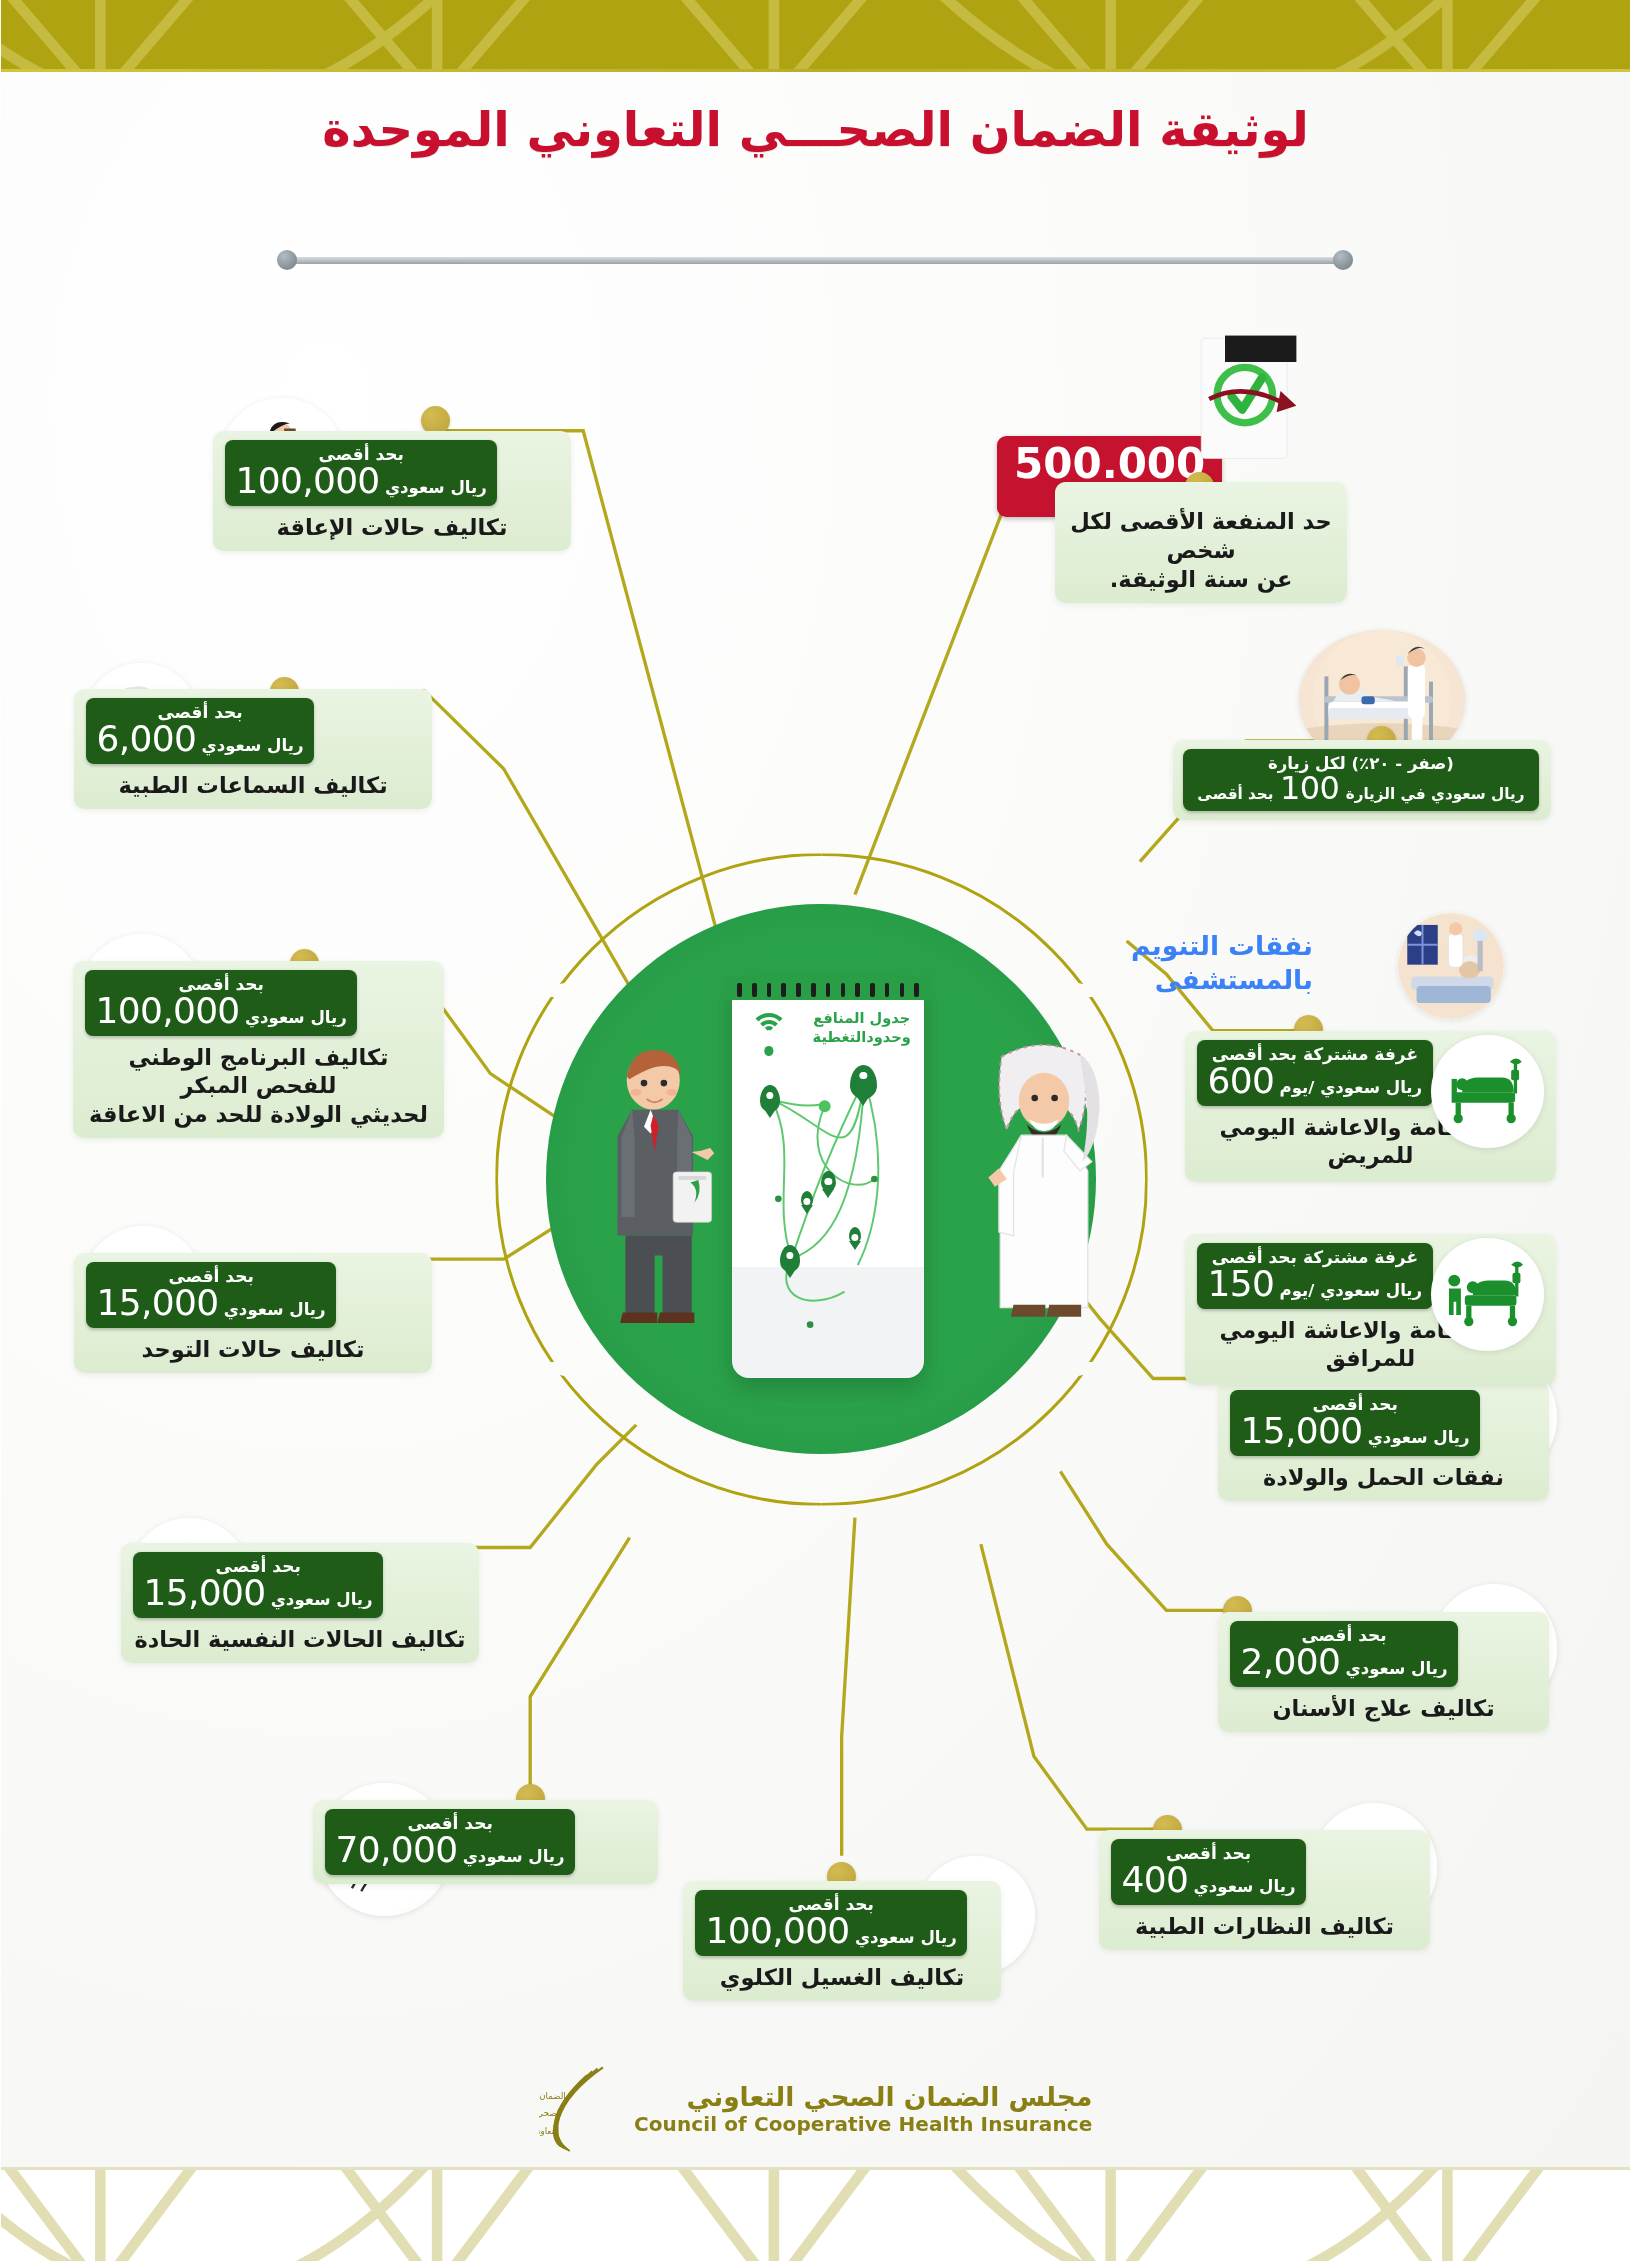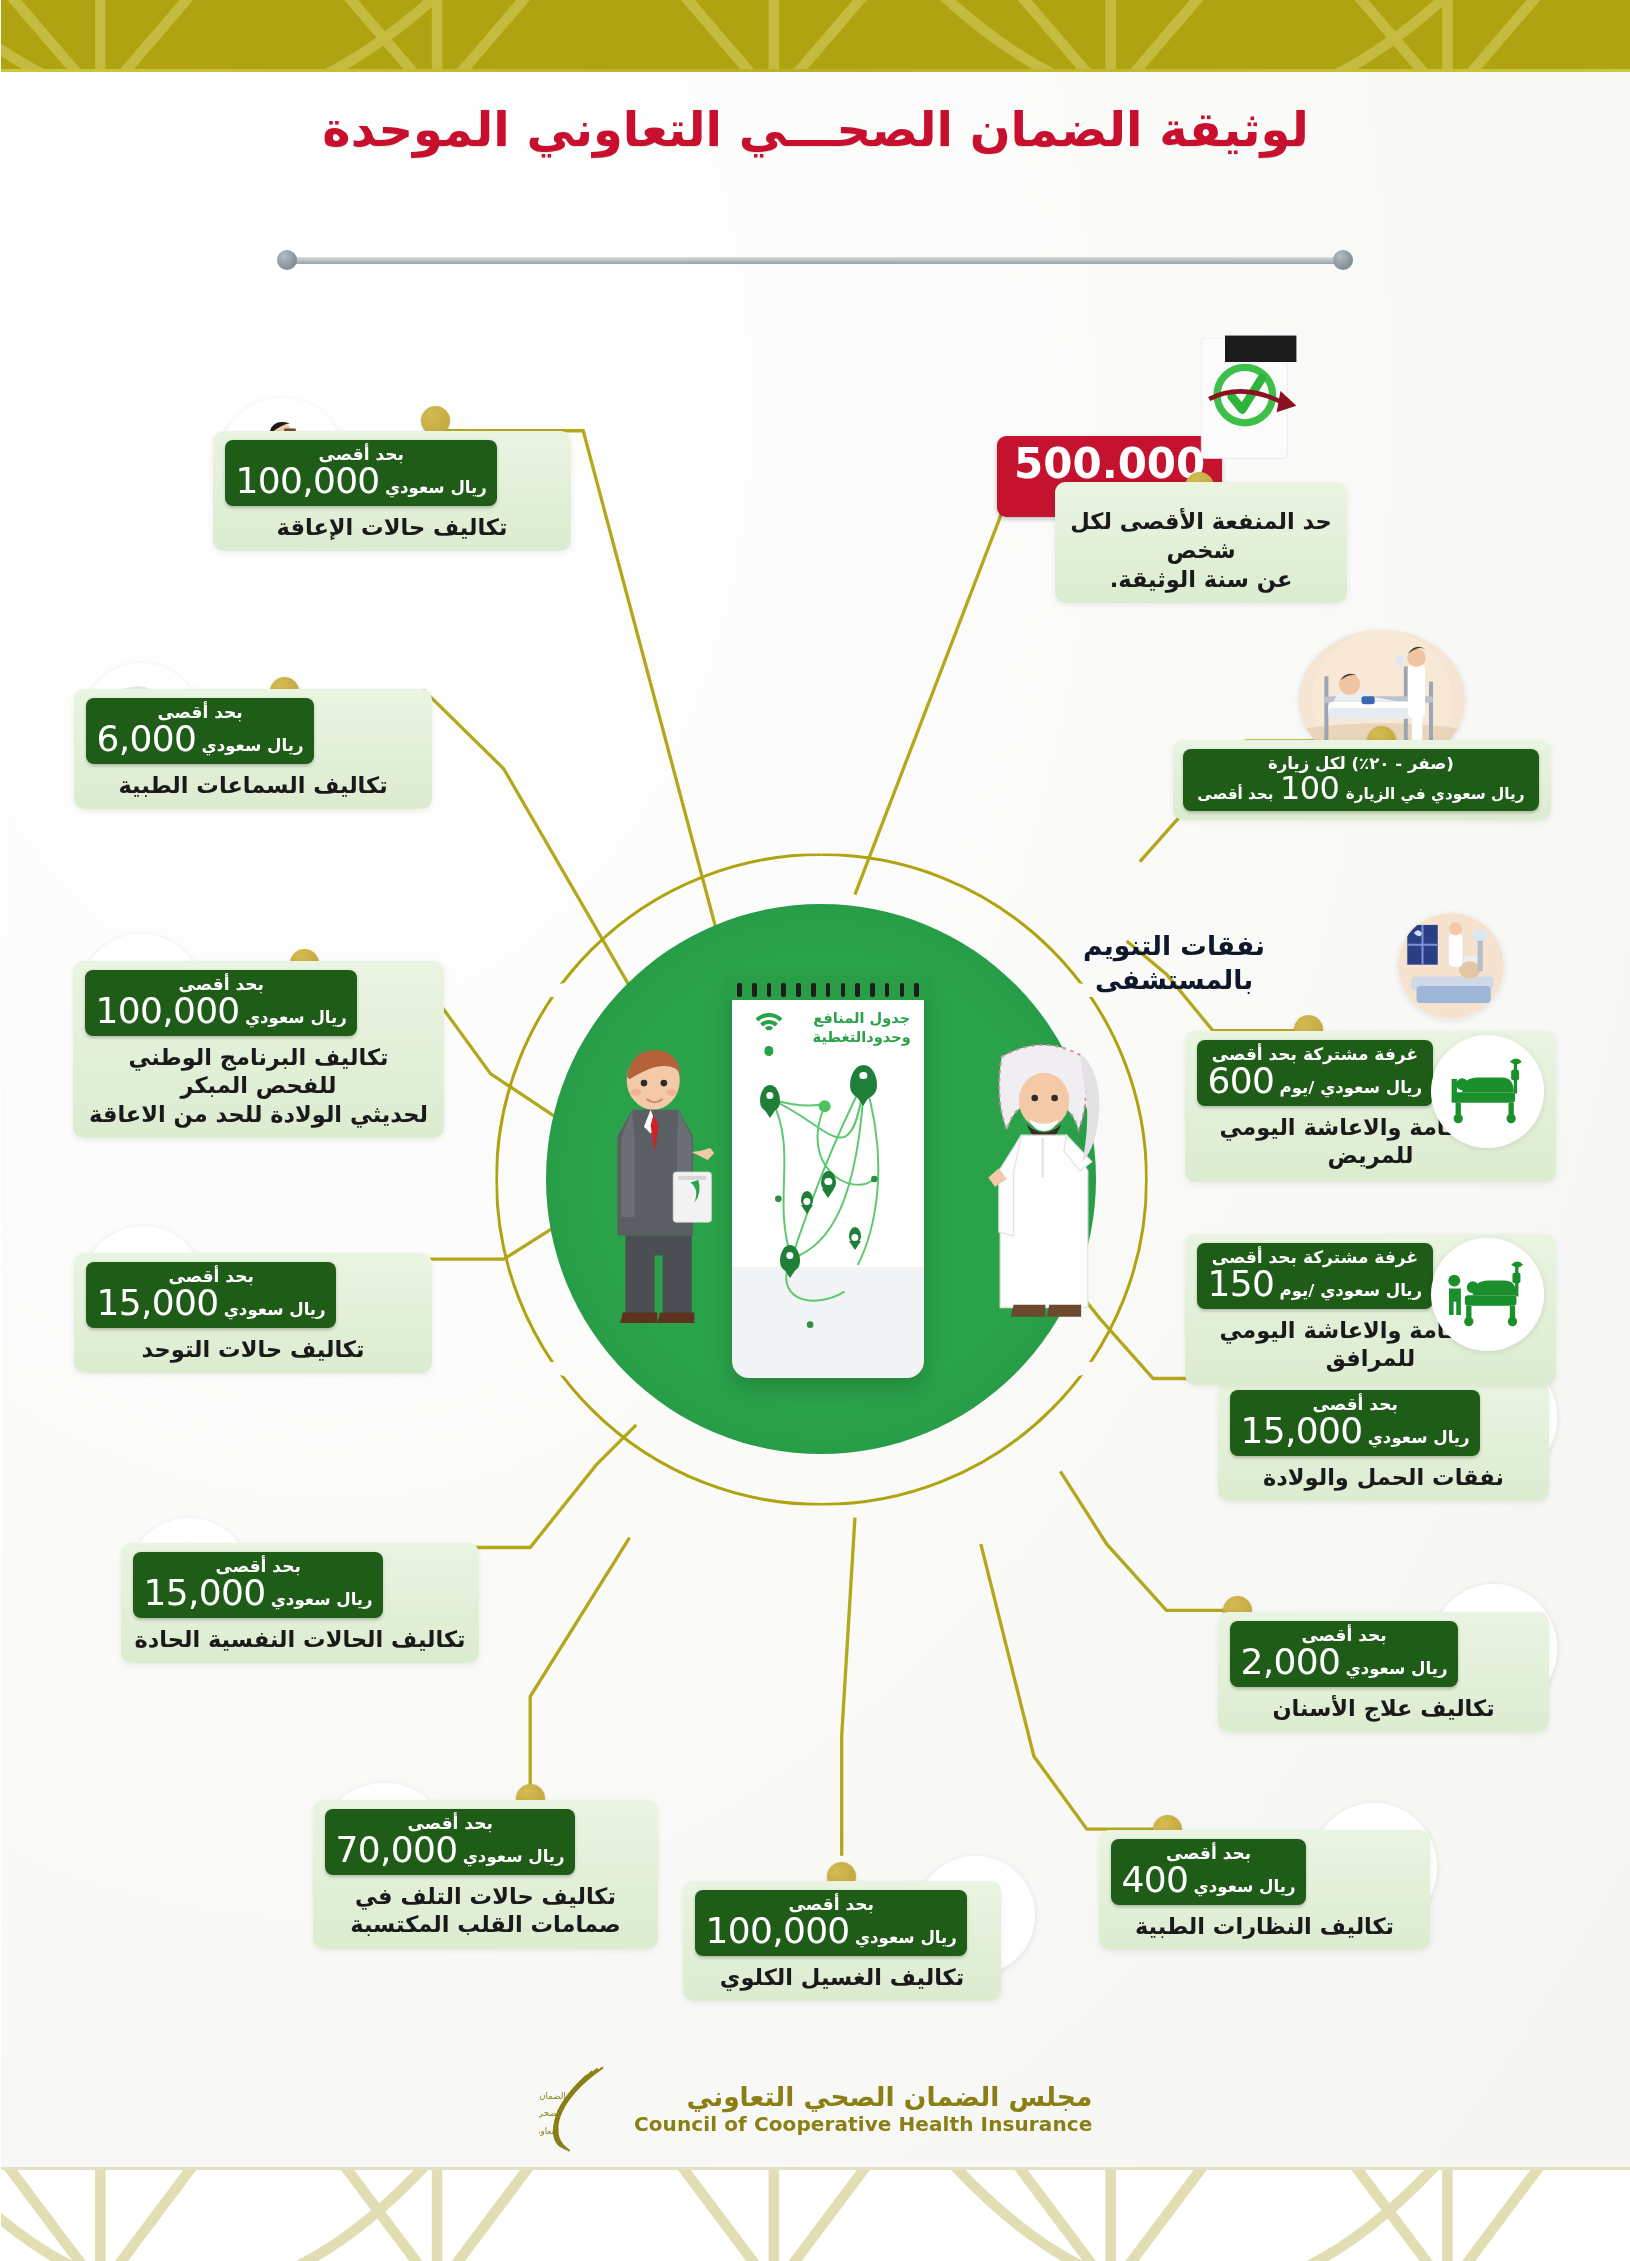--- a/index.html
+++ b/index.html
@@ -138,22 +138,22 @@
   
   .badge-red{
     position:absolute; background:#c4122f; border-radius:9.3px;
     padding:6.6px 17px 9.3px; text-align:center; color:#fff;
     box-shadow:0 2px 5.3px rgba(0,0,0,.25);
   }
   .badge-red .num{ font-size:42px; font-weight:bold; line-height:1; letter-spacing:0px;}
   .badge-red .cur{ font-size:17px; font-weight:bold; display:block; margin-top:2.7px;}
 
   .section-title{
-    position:absolute; font-size:26.5px; font-weight:bold; color:#0f172a; line-height:1.3;
-    text-align:center; white-space:pre-line;
+    position:absolute; font-size:26.5px; font-weight:bold; color:#3b82f6; line-height:1.3;
+    text-align:right; white-space:pre-line;
   }
 
   
   .footer{ position:absolute; left:0; bottom:106px; width:100%; text-align:center; }
   .logo-ar{ font-size:26.5px; font-weight:bold; color:#8a7f14; letter-spacing:0px; }
   .logo-en{ font-size:20px; font-weight:bold; color:#8a7f14; letter-spacing:0.1px; }
   .logo-mark{
     display:inline-block; vertical-align:middle; width:80px; height:93px;
     margin-right:12px;
   }
@@ -511,22 +511,20 @@
 <div class="card" style="left:313px; top:1800px; width:345px;">
   <div style="text-align:left;">
     <span class="pill">
       <span class="lbl">بحد أقصى</span>
       <span class="row">
         <span class="cur">ريال سعودي</span>
         <span class="num">70,000</span>
       </span>
     </span>
   </div>
-  <div class="caption small">تكاليف حالات التلف في
-صمامات القلب المكتسبة</div>
 </div>
 
 <div class="icon-bubble" style="left:916px; top:1856px; width:119px; height:119px;">
   <svg viewBox="0 0 120 120" width="82" height="82">
     <path d="M44 24 q36 -10 44 16 q6 24 -16 32 q-18 6 -20 20 q-2 14 12 16 q-22 6 -28 -12
              q-6 -22 14 -30 q16 -6 16 -18 q0 -12 -22 -24z" fill="#1a8f2c"></path>
   </svg>
 </div>
 <div class="node" style="left:827px; top:1862px;"></div>
 <div class="card" style="left:683px; top:1881px; width:318px;">

